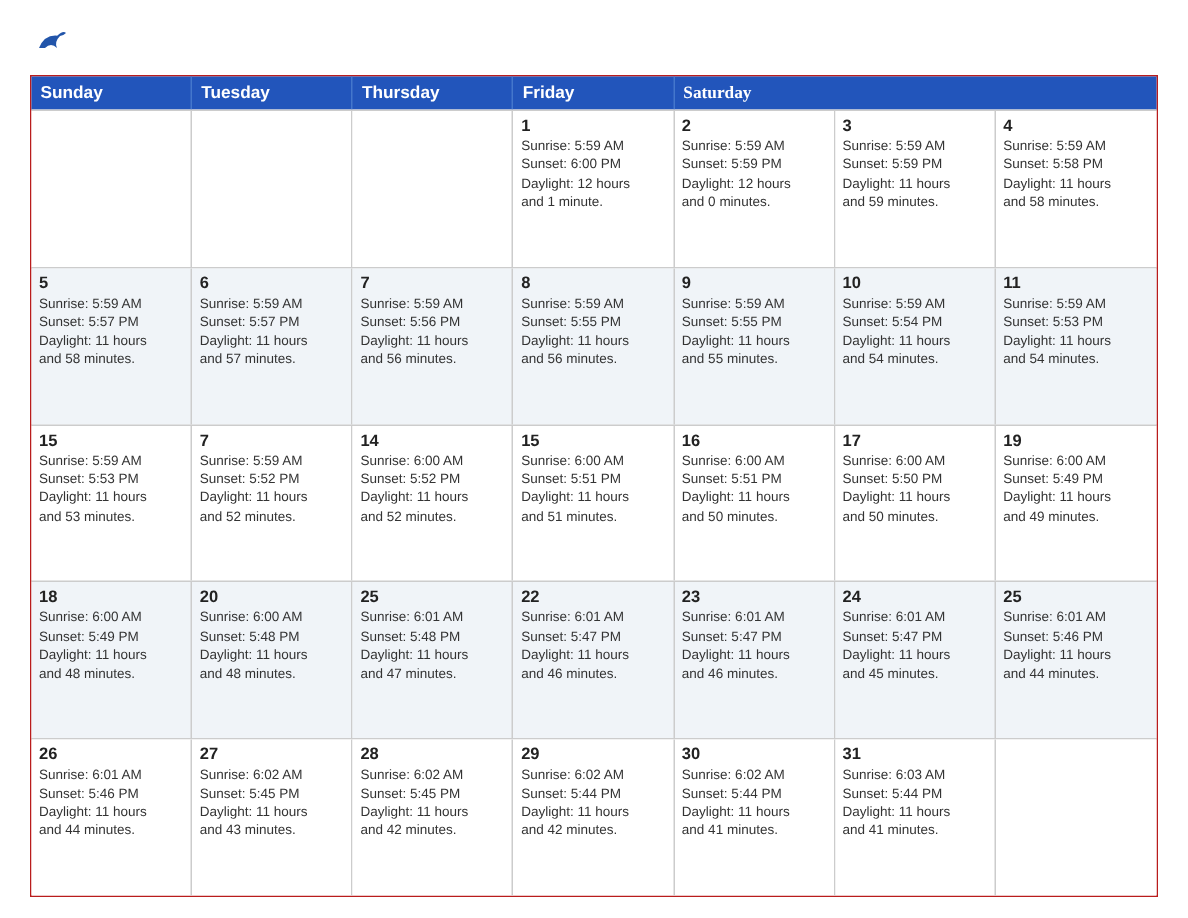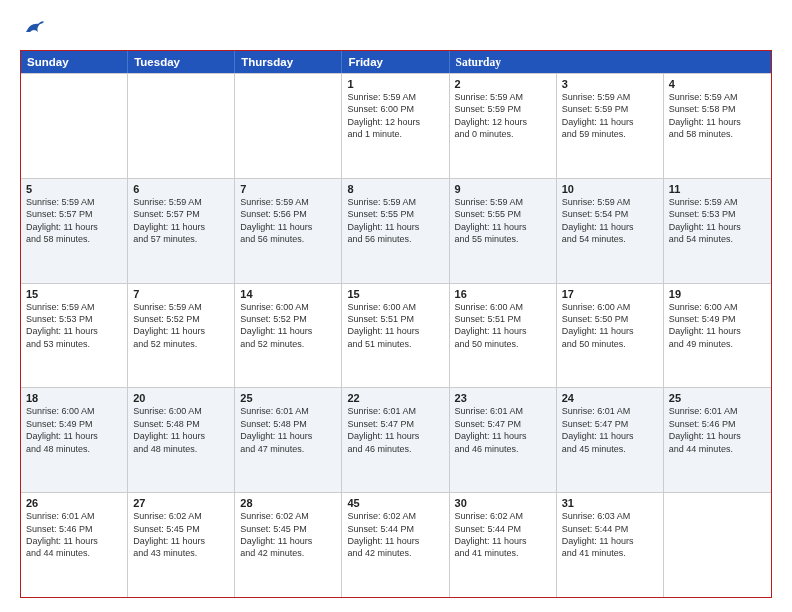--- a/index.html
+++ b/index.html
@@ -262,21 +262,21 @@
           </div>
           <div class="cal-cell">
             <span class="day-num">27</span>
             <div class="cell-info">Sunrise: 6:02 AM<br>Sunset: 5:45 PM<br>Daylight: 11 hours<br>and 43 minutes.</div>
           </div>
           <div class="cal-cell">
             <span class="day-num">28</span>
             <div class="cell-info">Sunrise: 6:02 AM<br>Sunset: 5:45 PM<br>Daylight: 11 hours<br>and 42 minutes.</div>
           </div>
           <div class="cal-cell">
-            <span class="day-num">45</span>
+            <span class="day-num">29</span>
             <div class="cell-info">Sunrise: 6:02 AM<br>Sunset: 5:44 PM<br>Daylight: 11 hours<br>and 42 minutes.</div>
           </div>
           <div class="cal-cell">
             <span class="day-num">30</span>
             <div class="cell-info">Sunrise: 6:02 AM<br>Sunset: 5:44 PM<br>Daylight: 11 hours<br>and 41 minutes.</div>
           </div>
           <div class="cal-cell">
             <span class="day-num">31</span>
             <div class="cell-info">Sunrise: 6:03 AM<br>Sunset: 5:44 PM<br>Daylight: 11 hours<br>and 41 minutes.</div>
           </div>

